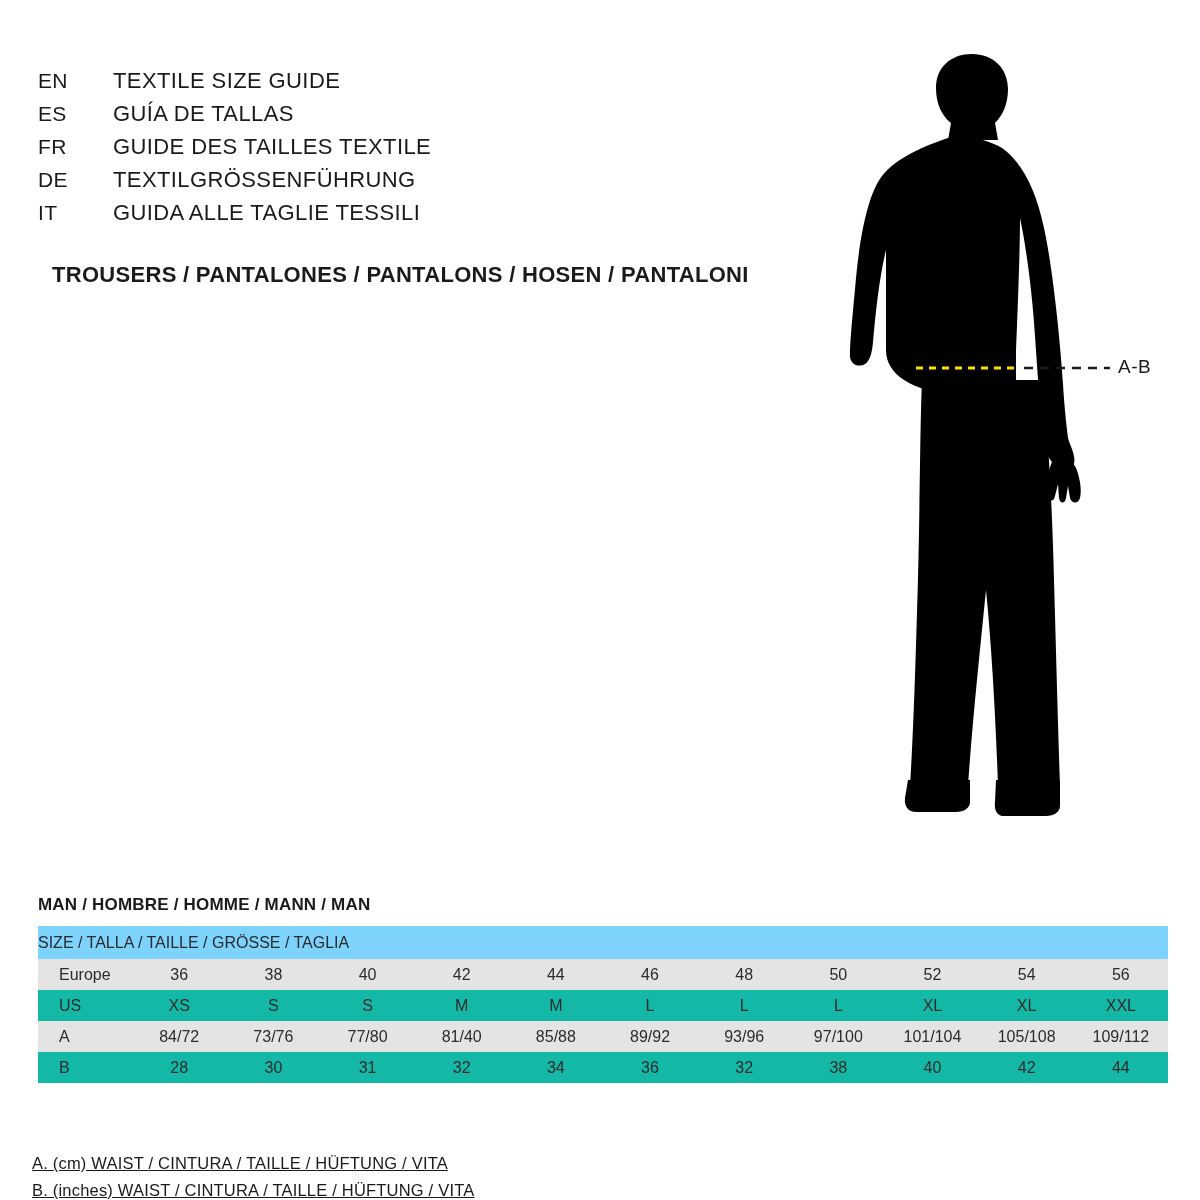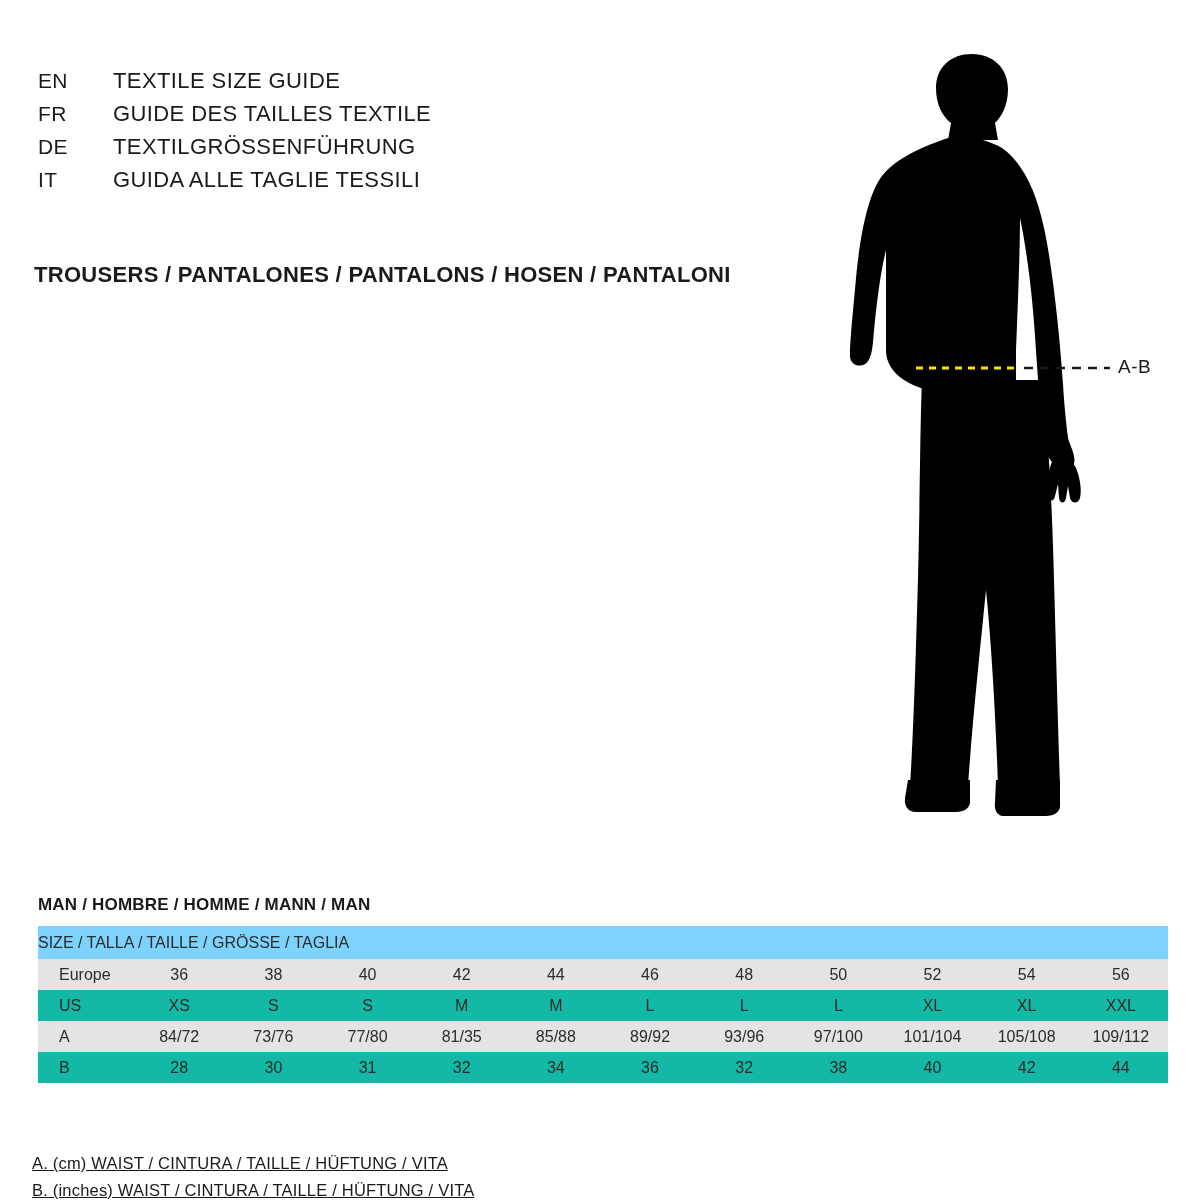--- a/index.html
+++ b/index.html
@@ -40,21 +40,21 @@
     letter-spacing: 0.3px;
     color: #1a1a1a;
   }
   .lang-text {
     font-size: 22px;
     letter-spacing: 0.4px;
     color: #1a1a1a;
   }
   .garment-title {
     position: absolute;
-    left: 34px;
+    left: 52px;
     top: 222px;
     font-size: 22px;
     font-weight: bold;
     letter-spacing: 0.3px;
     color: #1a1a1a;
   }
 
   
   .figure-wrap {
     position: absolute;
@@ -130,20 +130,24 @@
 </style>
 </head>
 <body>
 
 <div class="page">
 
   <div class="lang-block">
     <div class="lang-row">
       <span class="lang-code">EN</span>
       <span class="lang-text">TEXTILE SIZE GUIDE</span>
+    </div>
+    <div class="lang-row">
+      <span class="lang-code">ES</span>
+      <span class="lang-text">GUÍA DE TALLAS</span>
     </div>
     <div class="lang-row">
       <span class="lang-code">FR</span>
       <span class="lang-text">GUIDE DES TAILLES TEXTILE</span>
     </div>
     <div class="lang-row">
       <span class="lang-code">DE</span>
       <span class="lang-text">TEXTILGRÖSSENFÜHRUNG</span>
     </div>
     <div class="lang-row">
@@ -213,21 +217,21 @@
           <td>XL</td>
           <td>XL</td>
           <td>XXL</td>
         </tr>
 
         <tr class="shade-a">
           <td class="rowhead">A</td>
           <td>84/72</td>
           <td>73/76</td>
           <td>77/80</td>
-          <td>81/35</td>
+          <td>81/40</td>
           <td>85/88</td>
           <td>89/92</td>
           <td>93/96</td>
           <td>97/100</td>
           <td>101/104</td>
           <td>105/108</td>
           <td>109/112</td>
         </tr>
 
         <tr class="shade-b">

